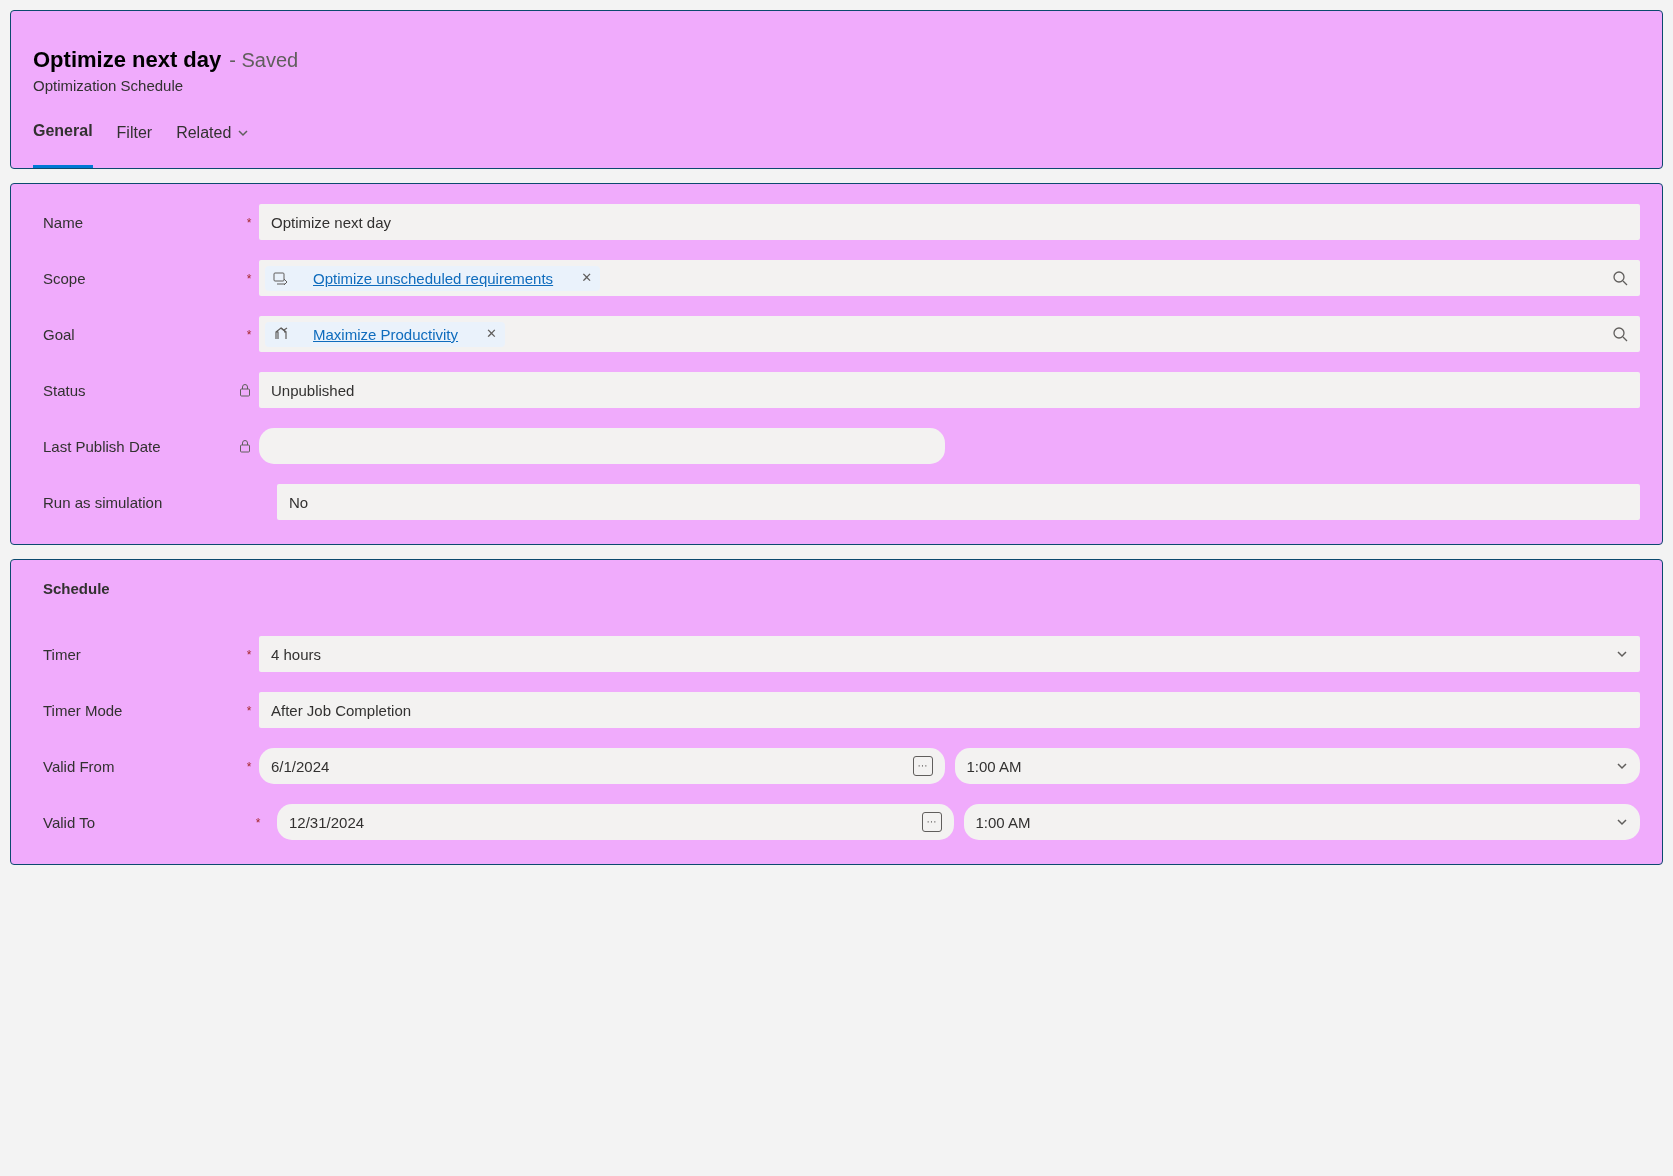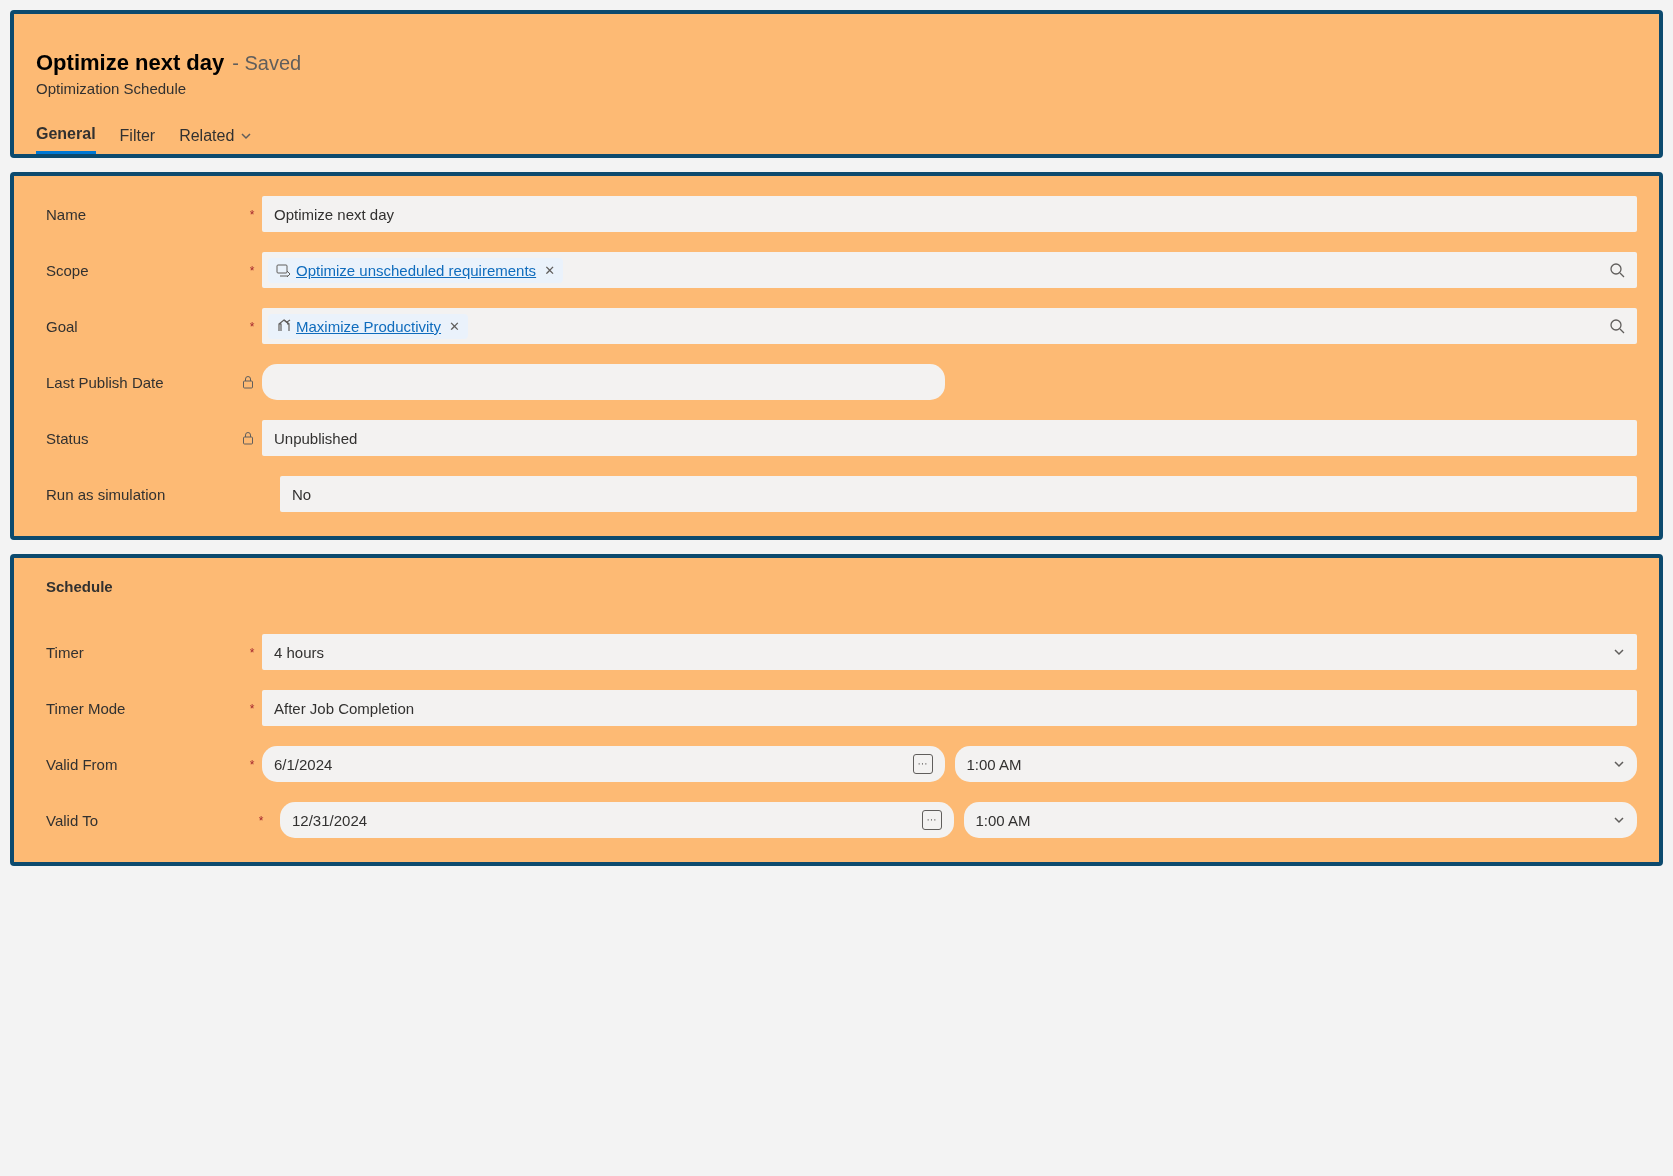--- a/index.html
+++ b/index.html
@@ -1,37 +1,37 @@
 <!DOCTYPE html>
 <html><head>
 <meta charset="utf-8">
 <style>
   * { box-sizing: border-box; margin: 0; padding: 0; font-family: "Segoe UI", Arial, sans-serif; }
   body { background: #f3f3f3; padding: 10px; color: #323130; font-size: 14px; }
-  .panel { background: #fdba74; border: 4px solid #0c4a6e; border-radius: 4px; margin-bottom: 14px; }
+  .panel { background: #f0abfc; border: 1px solid #0c4a6e; border-radius: 4px; margin-bottom: 14px; }
   .header-panel { padding: 18px 22px 0 22px; }
   .title-row { display: flex; align-items: baseline; gap: 8px; margin-bottom: 4px; }
   .title { font-size: 22px; font-weight: 600; color: #000; }
   .saved { font-size: 20px; color: #605e5c; margin-top: 20px; }
   .subtitle { font-size: 15px; color: #323130; margin-bottom: 28px; }
   .tabs { display: flex; gap: 24px; }
-  .tab { font-size: 16px; padding-bottom: 8px; cursor: pointer; display: flex; align-items: center; gap: 6px; color: #323130; }
+  .tab { font-size: 16px; padding-bottom: 25px; cursor: pointer; display: flex; align-items: center; gap: 6px; color: #323130; }
   .tab.active { font-weight: 600; border-bottom: 3px solid #0078d4; }
   .form-panel { padding: 20px 22px 24px 32px; }
   .section-title { font-size: 15px; font-weight: 600; margin-bottom: 39px; }
   .row { display: flex; align-items: center; margin-bottom: 20px; }
   .row:last-child { margin-bottom: 0; gap: 9px; }
   .label-col { width: 196px; flex-shrink: 0; font-size: 15px; color: #323130; display: flex; align-items: center; }
   .marker-col { width: 20px; flex-shrink: 0; text-align: center; }
   .req { color: #a4262c; font-size: 12px; }
   .lock { color: #605e5c; }
   .field-col { flex: 1; display: flex; gap: 10px; }
   .field { background: #f3f2f1; border-radius: 2px; height: 36px; display: flex; align-items: center; padding: 0 12px; font-size: 15px; color: #323130; flex: 1; position: relative; }
   .field.half { flex: 0 0 calc(50% - 5px); border-radius: 15px; }
-  .lookup-chip { display: inline-flex; align-items: center; gap: 4px; background: #eaf2fb; border-radius: 4px; padding: 4px 8px; margin-left: -6px; }
+  .lookup-chip { display: inline-flex; align-items: flex-start; gap: 24px; background: #eaf2fb; border-radius: 4px; padding: 4px 8px; margin-left: -6px; }
   .lookup-link { color: #0f6cbd; text-decoration: underline; cursor: pointer; }
   .chip-icon { color: #605e5c; }
   .chip-x { color: #605e5c; cursor: pointer; font-size: 13px; margin-left: 4px; }
   .field-icon-right { margin-left: auto; color: #605e5c; cursor: pointer; }
   .date-icon-box { width: 20px; height: 20px; border: 1px solid #605e5c; border-radius: 3px; display:flex; align-items:center; justify-content:center; font-size:10px; color:#605e5c; line-height:1; }
   svg { display: block; }
 </style>
 </head>
 <body>
 
@@ -116,50 +116,50 @@
           <svg width="16" height="16" viewBox="0 0 16 16">
               <circle cx="7" cy="7" r="5" stroke="#605e5c" fill="none" stroke-width="1.3"></circle>
               <line x1="11" y1="11" x2="15" y2="15" stroke="#605e5c" stroke-width="1.3"></line>
             </svg>
         </span>
       </div>
     </div>
   </div>
 
   <div class="row">
+    <div class="label-col">Status</div>
+    <div class="marker-col"><span class="lock">
+      <svg width="12" height="14" viewBox="0 0 12 14">
+            <rect x="1.5" y="6" width="9" height="7" rx="1" stroke="#605e5c" fill="none"></rect>
+            <path d="M3.5 6V4a2.5 2.5 0 015 0v2" stroke="#605e5c" fill="none"></path>
+          </svg>
+    </span></div>
+    <div class="field-col">
+      <div class="field">
+        <span>Unpublished</span>
+      </div>
+    </div>
+  </div>
+
+  <div class="row">
     <div class="label-col">Last Publish Date</div>
     <div class="marker-col"><span class="lock">
       <svg width="12" height="14" viewBox="0 0 12 14">
             <rect x="1.5" y="6" width="9" height="7" rx="1" stroke="#605e5c" fill="none"></rect>
             <path d="M3.5 6V4a2.5 2.5 0 015 0v2" stroke="#605e5c" fill="none"></path>
           </svg>
     </span></div>
     <div class="field-col">
       <div class="field half">
         <span></span>
       </div>
     </div>
   </div>
 
   <div class="row">
-    <div class="label-col">Status</div>
-    <div class="marker-col"><span class="lock">
-      <svg width="12" height="14" viewBox="0 0 12 14">
-            <rect x="1.5" y="6" width="9" height="7" rx="1" stroke="#605e5c" fill="none"></rect>
-            <path d="M3.5 6V4a2.5 2.5 0 015 0v2" stroke="#605e5c" fill="none"></path>
-          </svg>
-    </span></div>
-    <div class="field-col">
-      <div class="field">
-        <span>Unpublished</span>
-      </div>
-    </div>
-  </div>
-
-  <div class="row">
     <div class="label-col">Run as simulation</div>
     <div class="marker-col"></div>
     <div class="field-col">
       <div class="field">
         <span>No</span>
       </div>
     </div>
   </div>
 
 </div>

